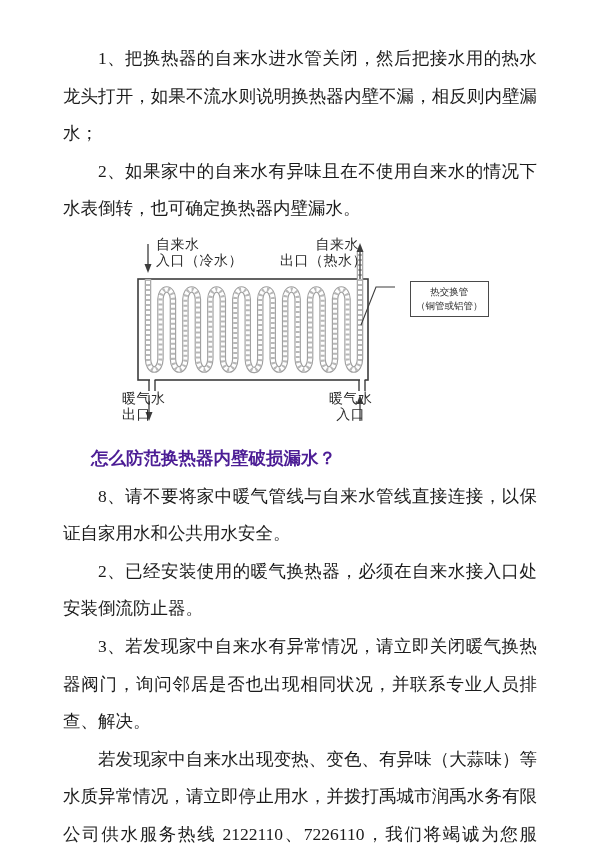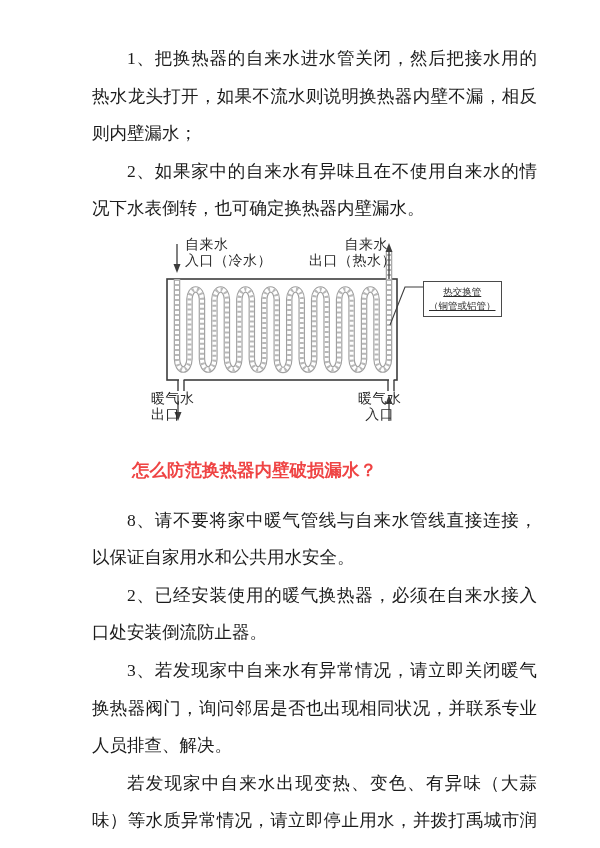--- a/index.html
+++ b/index.html
@@ -1,46 +1,46 @@
 <!DOCTYPE html>
 <html><head>
 <meta charset="utf-8">
 <style>
   html,body { margin:0; padding:0; background:#ffffff; }
   body { width:600px; height:848px; overflow:hidden; }
   .page {
     box-sizing:border-box; width:600px; height:848px;
-    padding:40px 63px 0 92px;
+    padding:40px 63px 0 63px;
     font-family:"Liberation Serif","DejaVu Serif",serif;
     color:#1b1b1b; background:#ffffff;
   }
   .para {
     margin:0; font-size:17.5px; line-height:37.6px;
     text-align:justify; text-indent:2em;
   }
   .heading {
-    margin:12px; font-size:17.5px; line-height:37.6px;
-    font-weight:bold; text-indent:1.6em; color:#ef4444;
+    margin:0; font-size:17.5px; line-height:37.6px;
+    font-weight:bold; text-indent:1.6em; color:#4c1d95;
   }
   .diagram { position:relative; height:212px; margin:0 -63px; }
   .diagram svg { position:absolute; left:0; top:0; }
   .dlabel {
     position:absolute; font-size:14px; line-height:16.5px;
     color:#2a2a2a; letter-spacing:0.5px; white-space:nowrap;
   }
   .dlabel div { white-space:nowrap; }
   .lbl-tap-in  { left:156px; top:9px; }
   .lbl-tap-out { left:280px; top:9px; width:79px; text-align:right; }
   .lbl-heat-out { left:122px; top:163px; }
   .lbl-heat-in  { left:329px; top:163px; text-align:center; }
   .tube-box {
-    position:absolute; left:394px; top:53px;
+    position:absolute; left:410px; top:53px;
     border:1px solid #4a4a4a; background:#fff;
     text-align:center; font-size:9.5px; line-height:14px;
-    padding:3px 5px; color:#2a2a2a; white-space:nowrap;text-decoration:underline;
+    padding:3px 5px; color:#2a2a2a; white-space:nowrap;
   }
 </style>
 </head>
 <body>
 
 <div class="page">
 
   <p class="para">1、把换热器的自来水进水管关闭，然后把接水用的热水龙头打开，如果不流水则说明换热器内壁不漏，相反则内壁漏水；</p>
   <p class="para">2、如果家中的自来水有异味且在不使用自来水的情况下水表倒转，也可确定换热器内壁漏水。</p>
 

